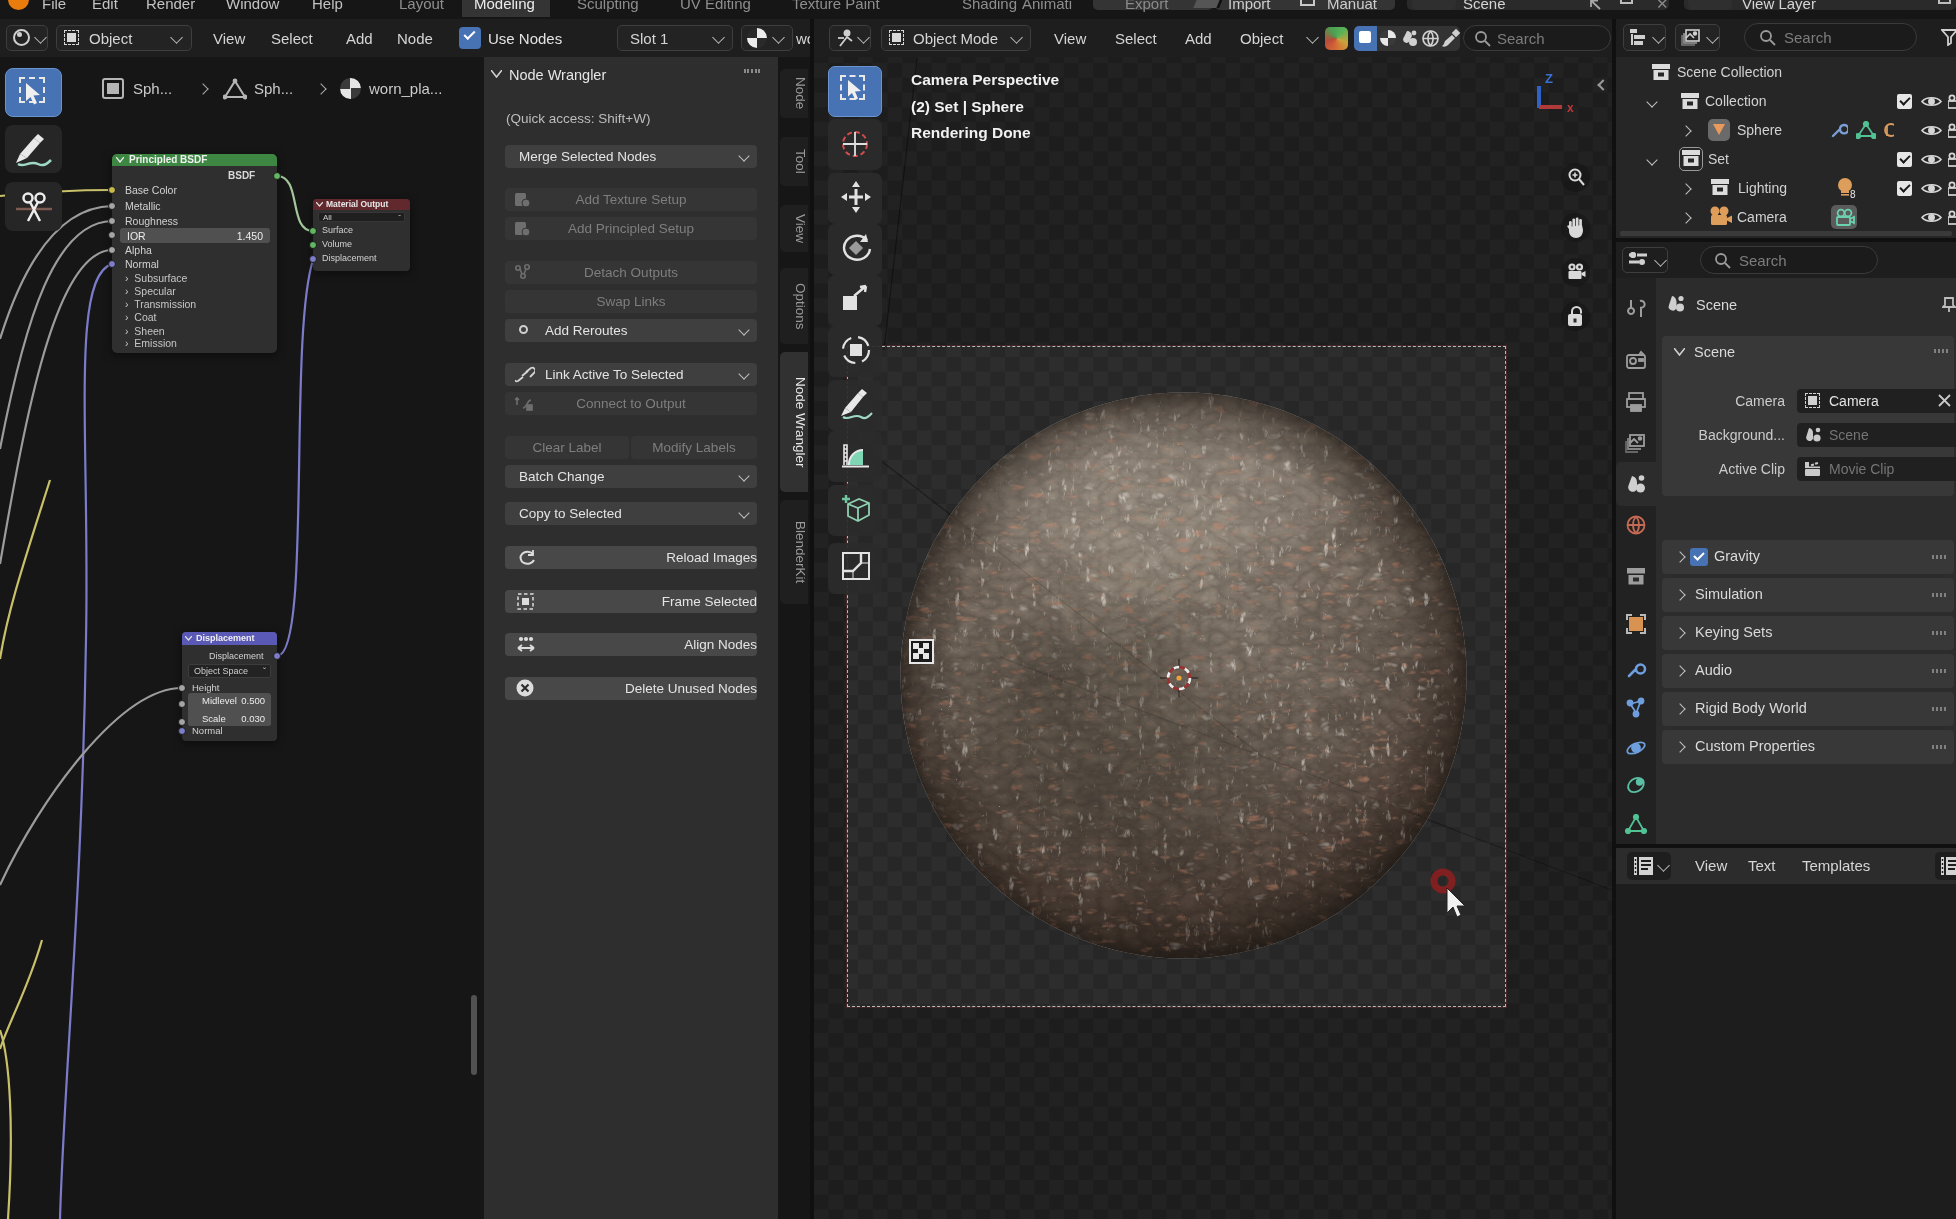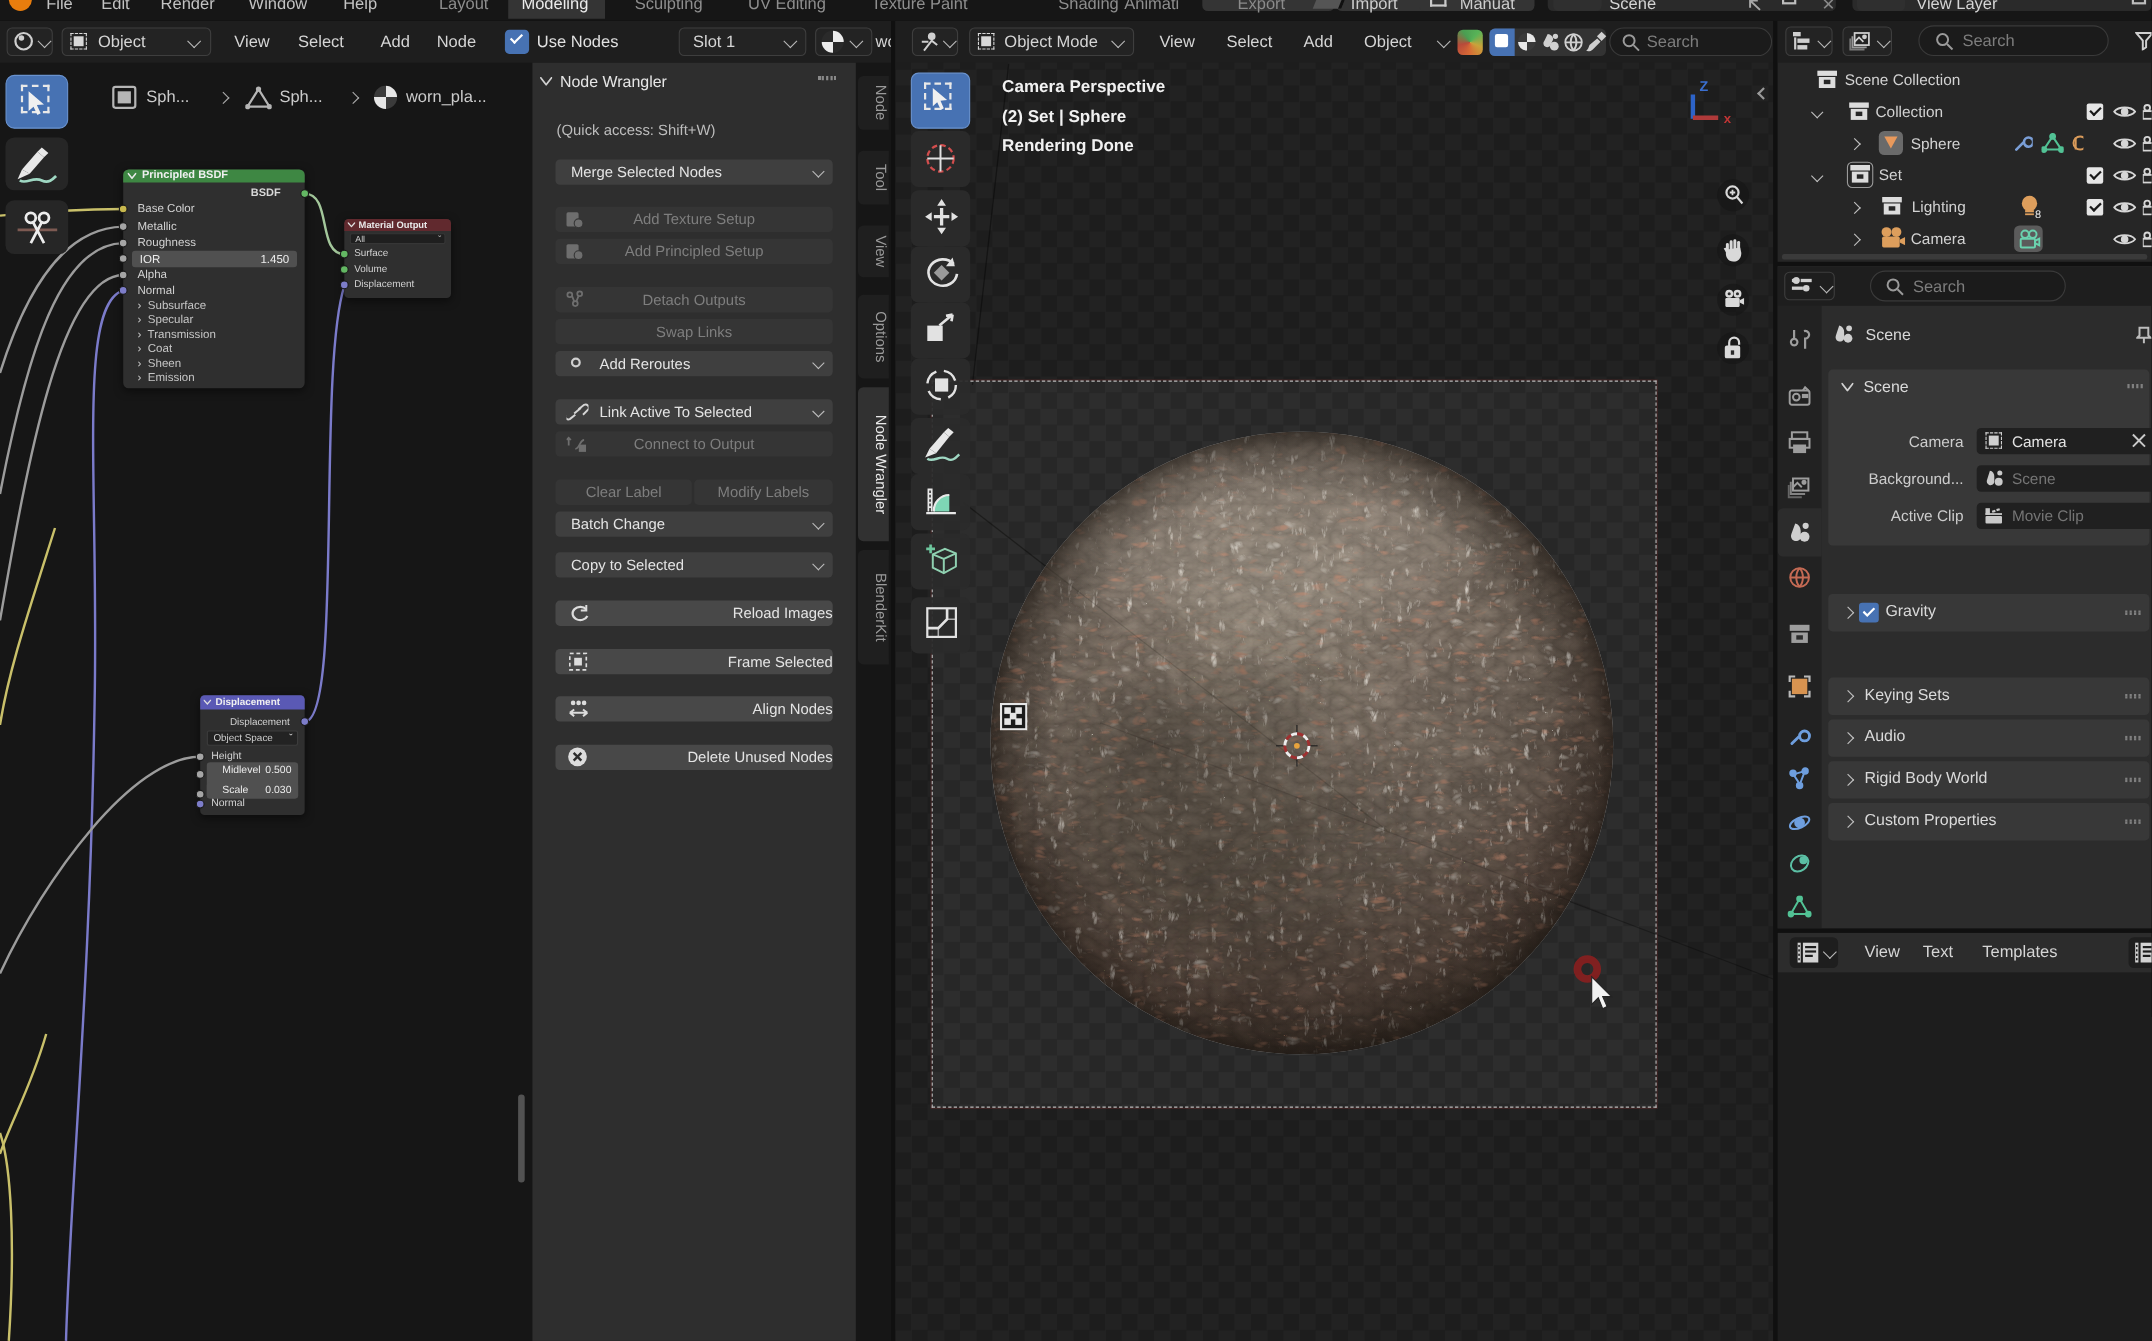--- a/index.html
+++ b/index.html
@@ -840,20 +840,25 @@
   <div class="abs" style="left:213px;top:219px;font-size:14px;color:#757575;">Movie Clip</div>
   <div class="panel" style="top:298px;height:34px;">
       <div class="pchev" style="left:14px;top:13px;"></div>
       <div class="abs" style="left:28px;top:8px;width:18px;height:18px;background:#4772b3;border-radius:3px;"></div>
       <svg class="abs" style="left:31px;top:12px" width="12" height="9">
         <path d="M1,4 L4.5,7.5 L11,1" fill="none" stroke="#fff" stroke-width="2"></path>
       </svg>
       <span class="phead" style="position:absolute;left:52px;top:8px;">Gravity</span>
       <div class="grip" style="top:15px;"></div>
     </div>
+  <div class="panel" style="top:336px;height:34px;">
+      <div class="pchev" style="left:14px;top:13px;"></div>
+      <span class="phead" style="position:absolute;left:33px;top:8px;">Simulation</span>
+      <div class="grip" style="top:15px;"></div>
+    </div>
   <div class="panel" style="top:374px;height:34px;">
       <div class="pchev" style="left:14px;top:13px;"></div>
       <span class="phead" style="position:absolute;left:33px;top:8px;">Keying Sets</span>
       <div class="grip" style="top:15px;"></div>
     </div>
   <div class="panel" style="top:412px;height:34px;">
       <div class="pchev" style="left:14px;top:13px;"></div>
       <span class="phead" style="position:absolute;left:33px;top:8px;">Audio</span>
       <div class="grip" style="top:15px;"></div>
     </div>

